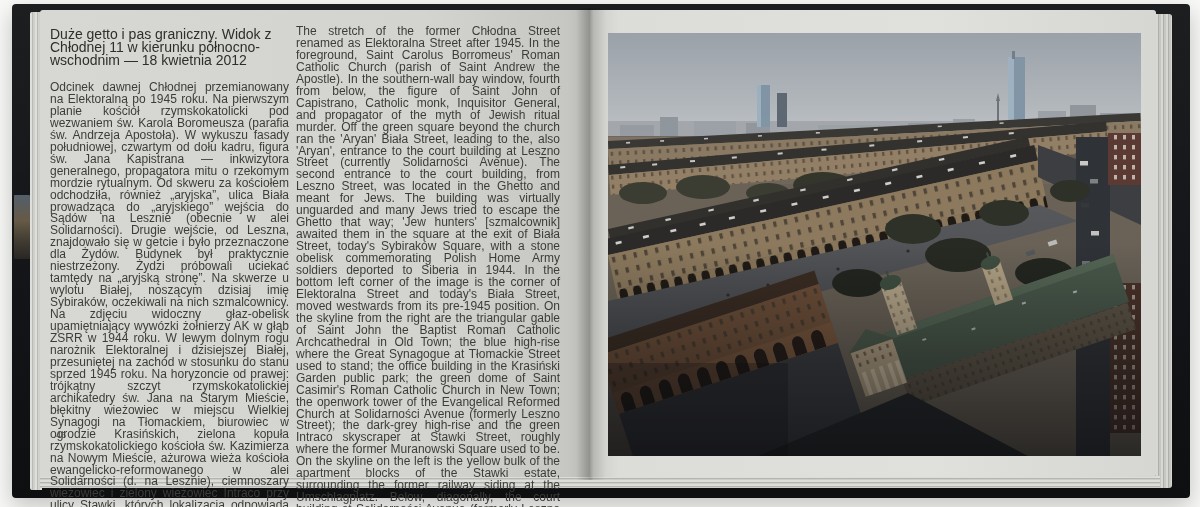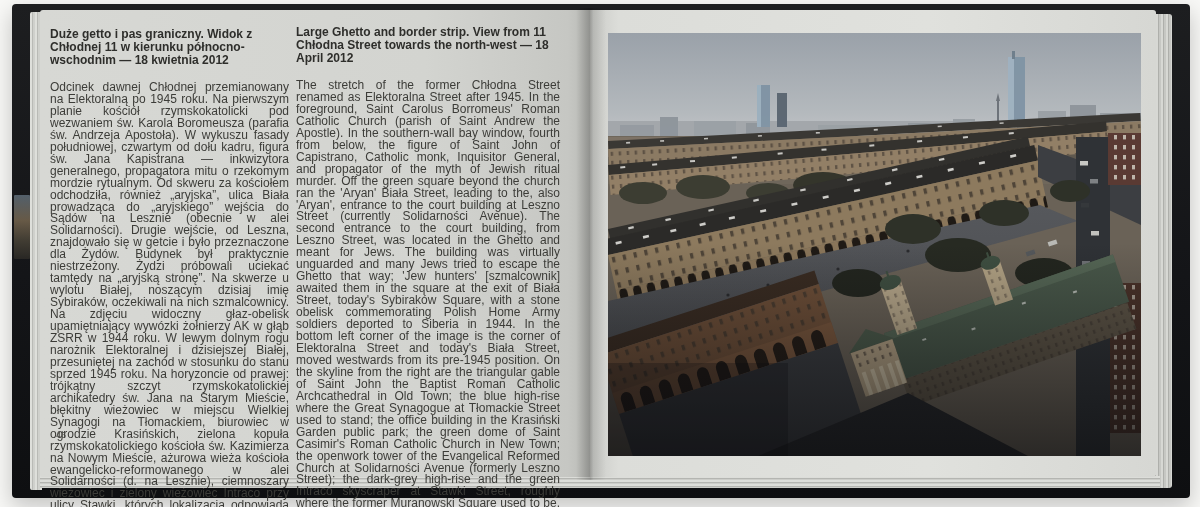--- a/index.html
+++ b/index.html
@@ -48,21 +48,21 @@
   .gutter{
     position:absolute;left:576px;top:8px;width:30px;height:472px;
     background:linear-gradient(90deg,rgba(0,0,0,0) 0%,rgba(0,0,0,0.22) 48%,rgba(0,0,0,0.10) 58%,rgba(0,0,0,0) 100%);
     pointer-events:none;
   }
   
   .col{position:absolute;color:#3a3a36;}
   .pl-col{left:50px;top:28px;width:239px;}
   .en-col{left:296px;top:26px;width:264px;}
   .cap-head{
-    font-size:12px;font-weight:bold;line-height:13px;color:#2e2e2b;
+    font-size:14px;font-weight:normal;line-height:13px;color:#2e2e2b;
     text-align:left;margin:0 0 15px 0;
   }
   .cap-body{
     font-size:12px;line-height:11.95px;text-align:justify;margin:0;
     color:#3c3c38;
   }
   .pagenum{
     position:absolute;left:56px;top:430px;font-size:9px;color:#474742;
   }
   
@@ -85,21 +85,20 @@
   <div class="page left-page"></div>
   <div class="page right-page"></div>
   <div class="gutter"></div>
 
   <div class="col pl-col">
     <p class="cap-head">Duże getto i pas graniczny. Widok z Chłodnej 11 w kierunku północno-wschodnim — 18 kwietnia 2012</p>
     <p class="cap-body">Odcinek dawnej Chłodnej przemianowany na Elektoralną po 1945 roku. Na pierwszym planie kościół rzymskokatolicki pod wezwaniem św. Karola Boromeusza (parafia św. Andrzeja Apostoła). W wykuszu fasady południowej, czwartym od dołu kadru, figura św. Jana Kapistrana — inkwizytora generalnego, propagatora mitu o rzekomym mordzie rytualnym. Od skweru za kościołem odchodziła, również „aryjska”, ulica Biała prowadząca do „aryjskiego” wejścia do Sądów na Lesznie (obecnie w alei Solidarności). Drugie wejście, od Leszna, znajdowało się w getcie i było przeznaczone dla Żydów. Budynek był praktycznie niestrzeżony. Żydzi próbowali uciekać tamtędy na „aryjską stronę”. Na skwerze u wylotu Białej, noszącym dzisiaj imię Sybiraków, oczekiwali na nich szmalcownicy. Na zdjęciu widoczny głaz-obelisk upamiętniający wywózki żołnierzy AK w głąb ZSRR w 1944 roku. W lewym dolnym rogu narożnik Elektoralnej i dzisiejszej Białej, przesuniętej na zachód w stosunku do stanu sprzed 1945 roku. Na horyzoncie od prawej: trójkątny szczyt rzymskokatolickiej archikatedry św. Jana na Starym Mieście, błękitny wieżowiec w miejscu Wielkiej Synagogi na Tłomackiem, biurowiec w ogrodzie Krasińskich, zielona kopuła rzymskokatolickiego kościoła św. Kazimierza na Nowym Mieście, ażurowa wieża kościoła ewangelicko-reformowanego w alei Solidarności (d. na Lesznie), ciemnoszary wieżowiec i zielony wieżowiec Intraco przy ulicy Stawki, których lokalizacja odpowiada w przybliżeniu dawnemu usytuowaniu placu Muranowskiego. Na horyzoncie po lewej żółty masyw bloków osiedla Stawki otaczających teren dawnej bocznicy kolejowej na Umschlagplatzu. Niżej, wzdłuż przekątnej obrazu, gmach Sądów w alei Solidarności (d. na Lesznie) — ciemnobeżowy z czarnym dachem i dziedzińcami (1935–1939, architekt Bohdan Pniewski).</p>
   </div>
 
   <div class="col en-col">
-    <p class="cap-head">Large Ghetto and border strip. View from 11 Chłodna Street towards the north-west — 18 April 2012</p>
     <p class="cap-body">The stretch of the former Chłodna Street renamed as Elektoralna Street after 1945. In the foreground, Saint Carolus Borromeus' Roman Catholic Church (parish of Saint Andrew the Apostle). In the southern-wall bay window, fourth from below, the figure of Saint John of Capistrano, Catholic monk, Inquisitor General, and propagator of the myth of Jewish ritual murder. Off the green square beyond the church ran the 'Aryan' Biała Street, leading to the, also 'Aryan', entrance to the court building at Leszno Street (currently Solidarności Avenue). The second entrance to the court building, from Leszno Street, was located in the Ghetto and meant for Jews. The building was virtually unguarded and many Jews tried to escape the Ghetto that way; 'Jew hunters' [szmalcownik] awaited them in the square at the exit of Biała Street, today's Sybiraków Square, with a stone obelisk commemorating Polish Home Army soldiers deported to Siberia in 1944. In the bottom left corner of the image is the corner of Elektoralna Street and today's Biała Street, moved westwards from its pre-1945 position. On the skyline from the right are the triangular gable of Saint John the Baptist Roman Catholic Archcathedral in Old Town; the blue high-rise where the Great Synagogue at Tłomackie Street used to stand; the office building in the Krasiński Garden public park; the green dome of Saint Casimir's Roman Catholic Church in New Town; the openwork tower of the Evangelical Reformed Church at Solidarności Avenue (formerly Leszno Street); the dark-grey high-rise and the green Intraco skyscraper at Stawki Street, roughly where the former Muranowski Square used to be. On the skyline on the left is the yellow bulk of the apartment blocks of the Stawki estate, surrounding the former railway siding at the Umschlagplatz. Below, diagonally, the court building at Solidarności Avenue (formerly Leszno Street), dark-beige, with a black roof an inner courtyards (built 1935–1939 to a design of Bohdan Pniewski).</p>
   </div>
   <div class="pagenum">46</div>
 
   <figure class="photo">
     <svg width="533" height="423" viewBox="0 0 533 423">
       <defs>
         <linearGradient id="sky" x1="0" y1="0" x2="0" y2="1">
           <stop offset="0" stop-color="#9aa1a9"></stop>
           <stop offset="0.75" stop-color="#b4b9bd"></stop>

